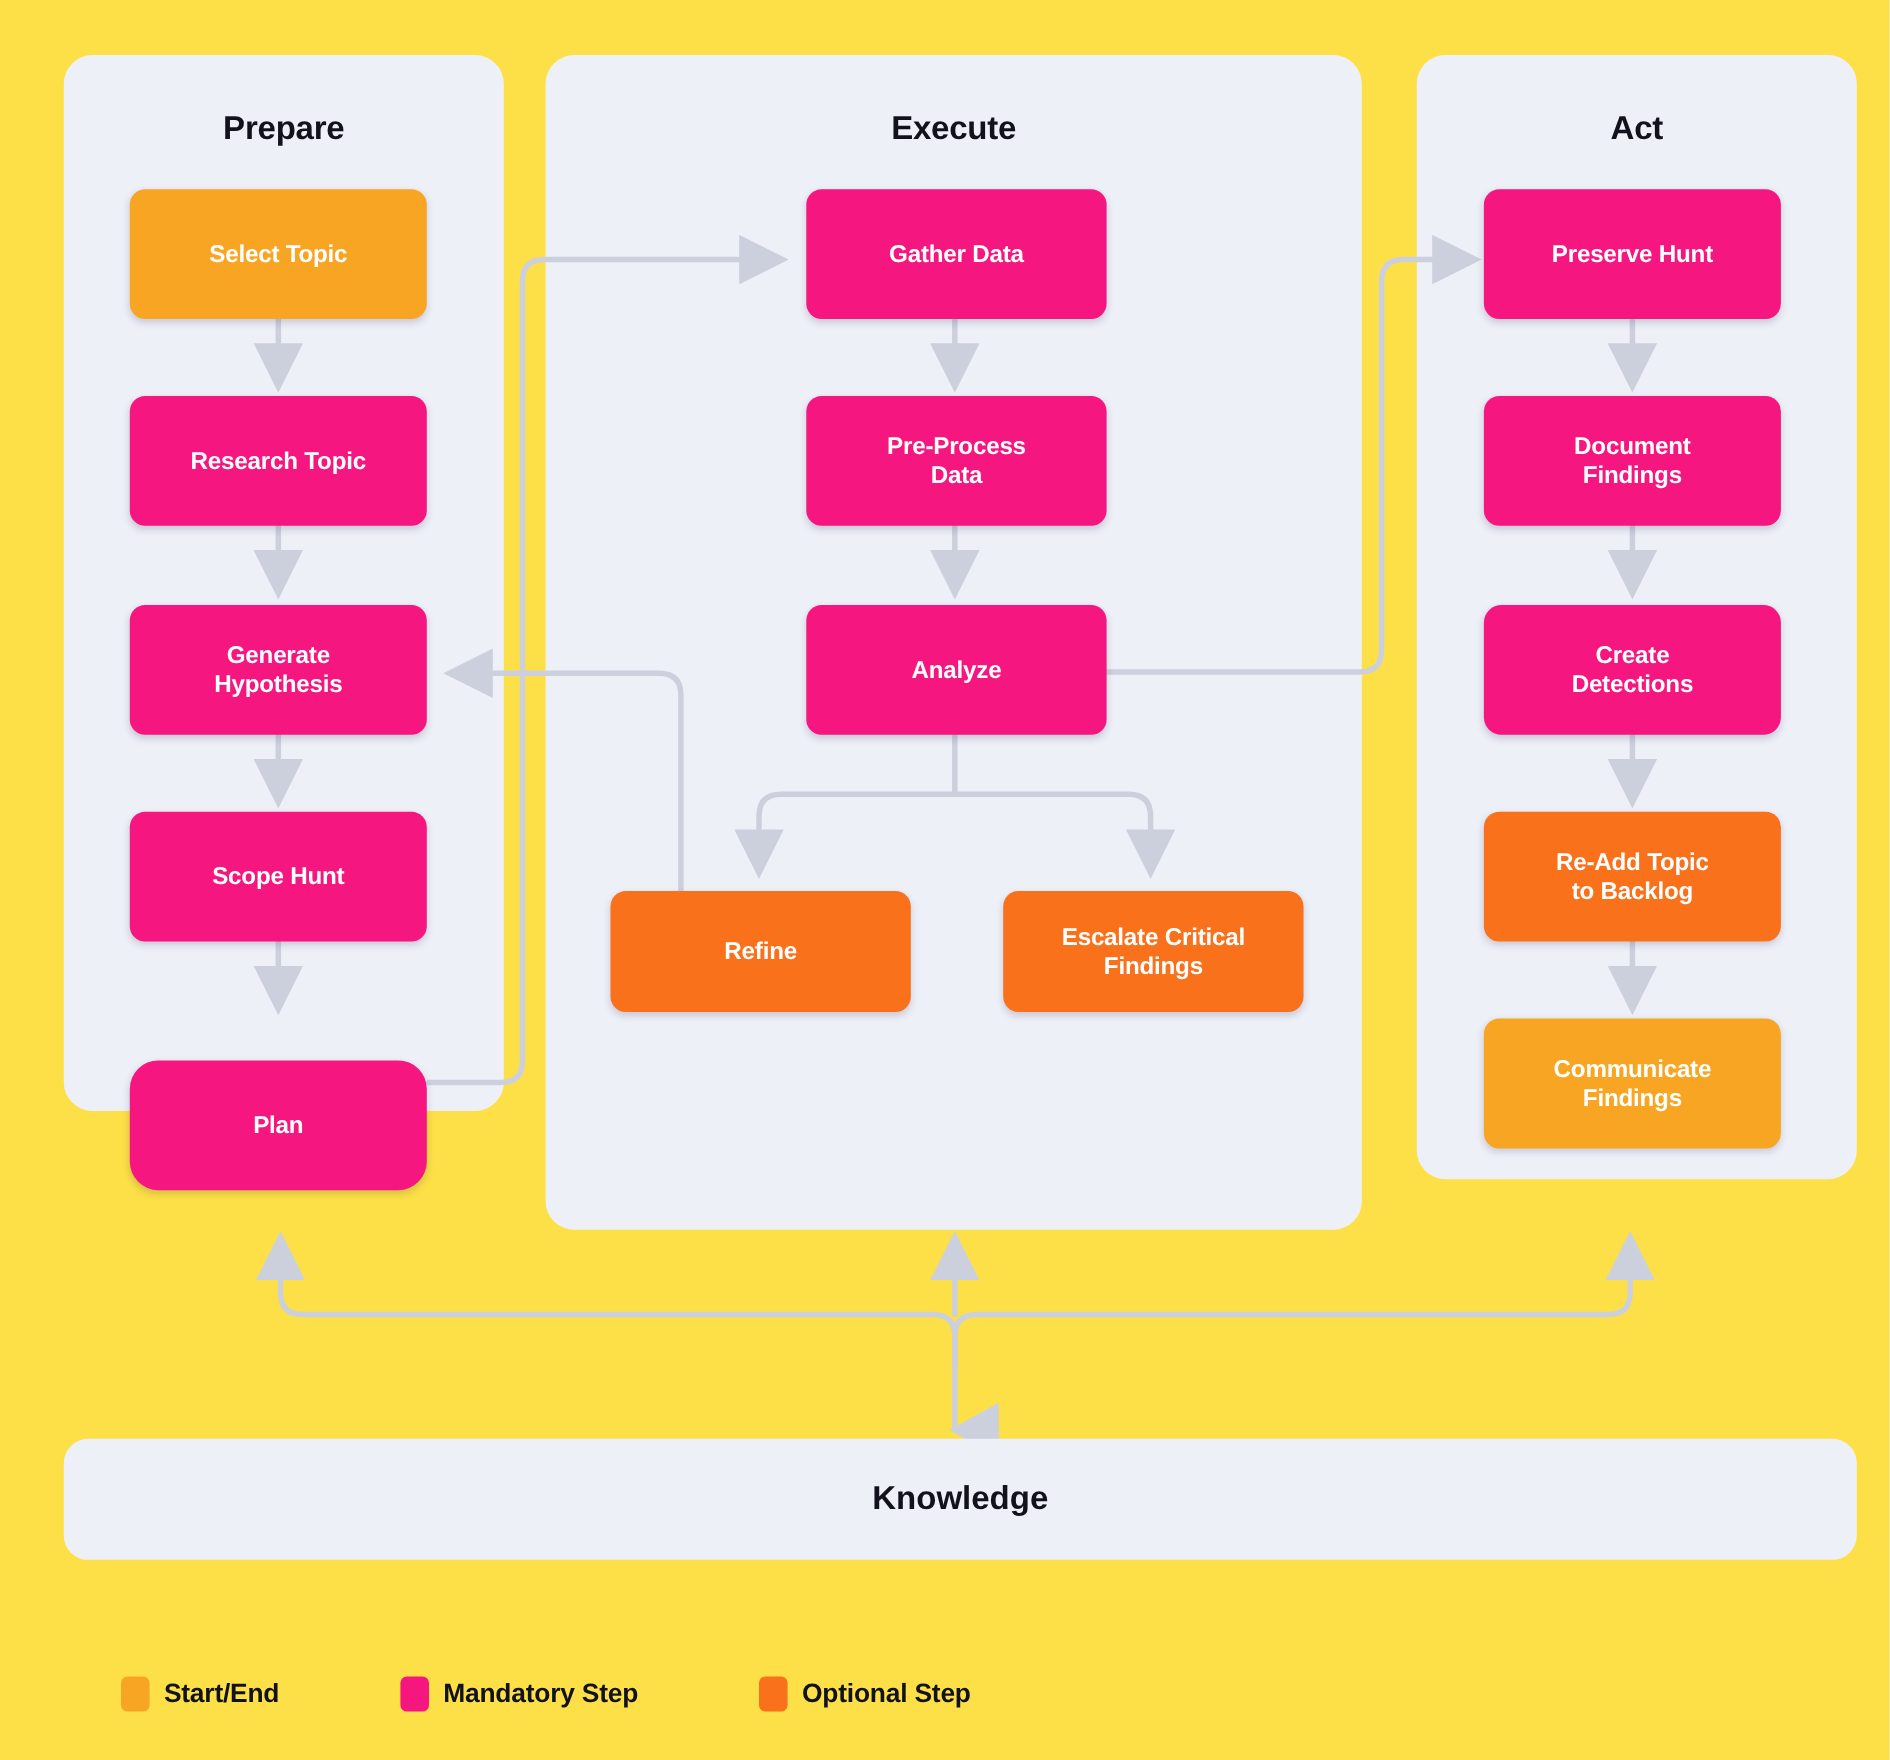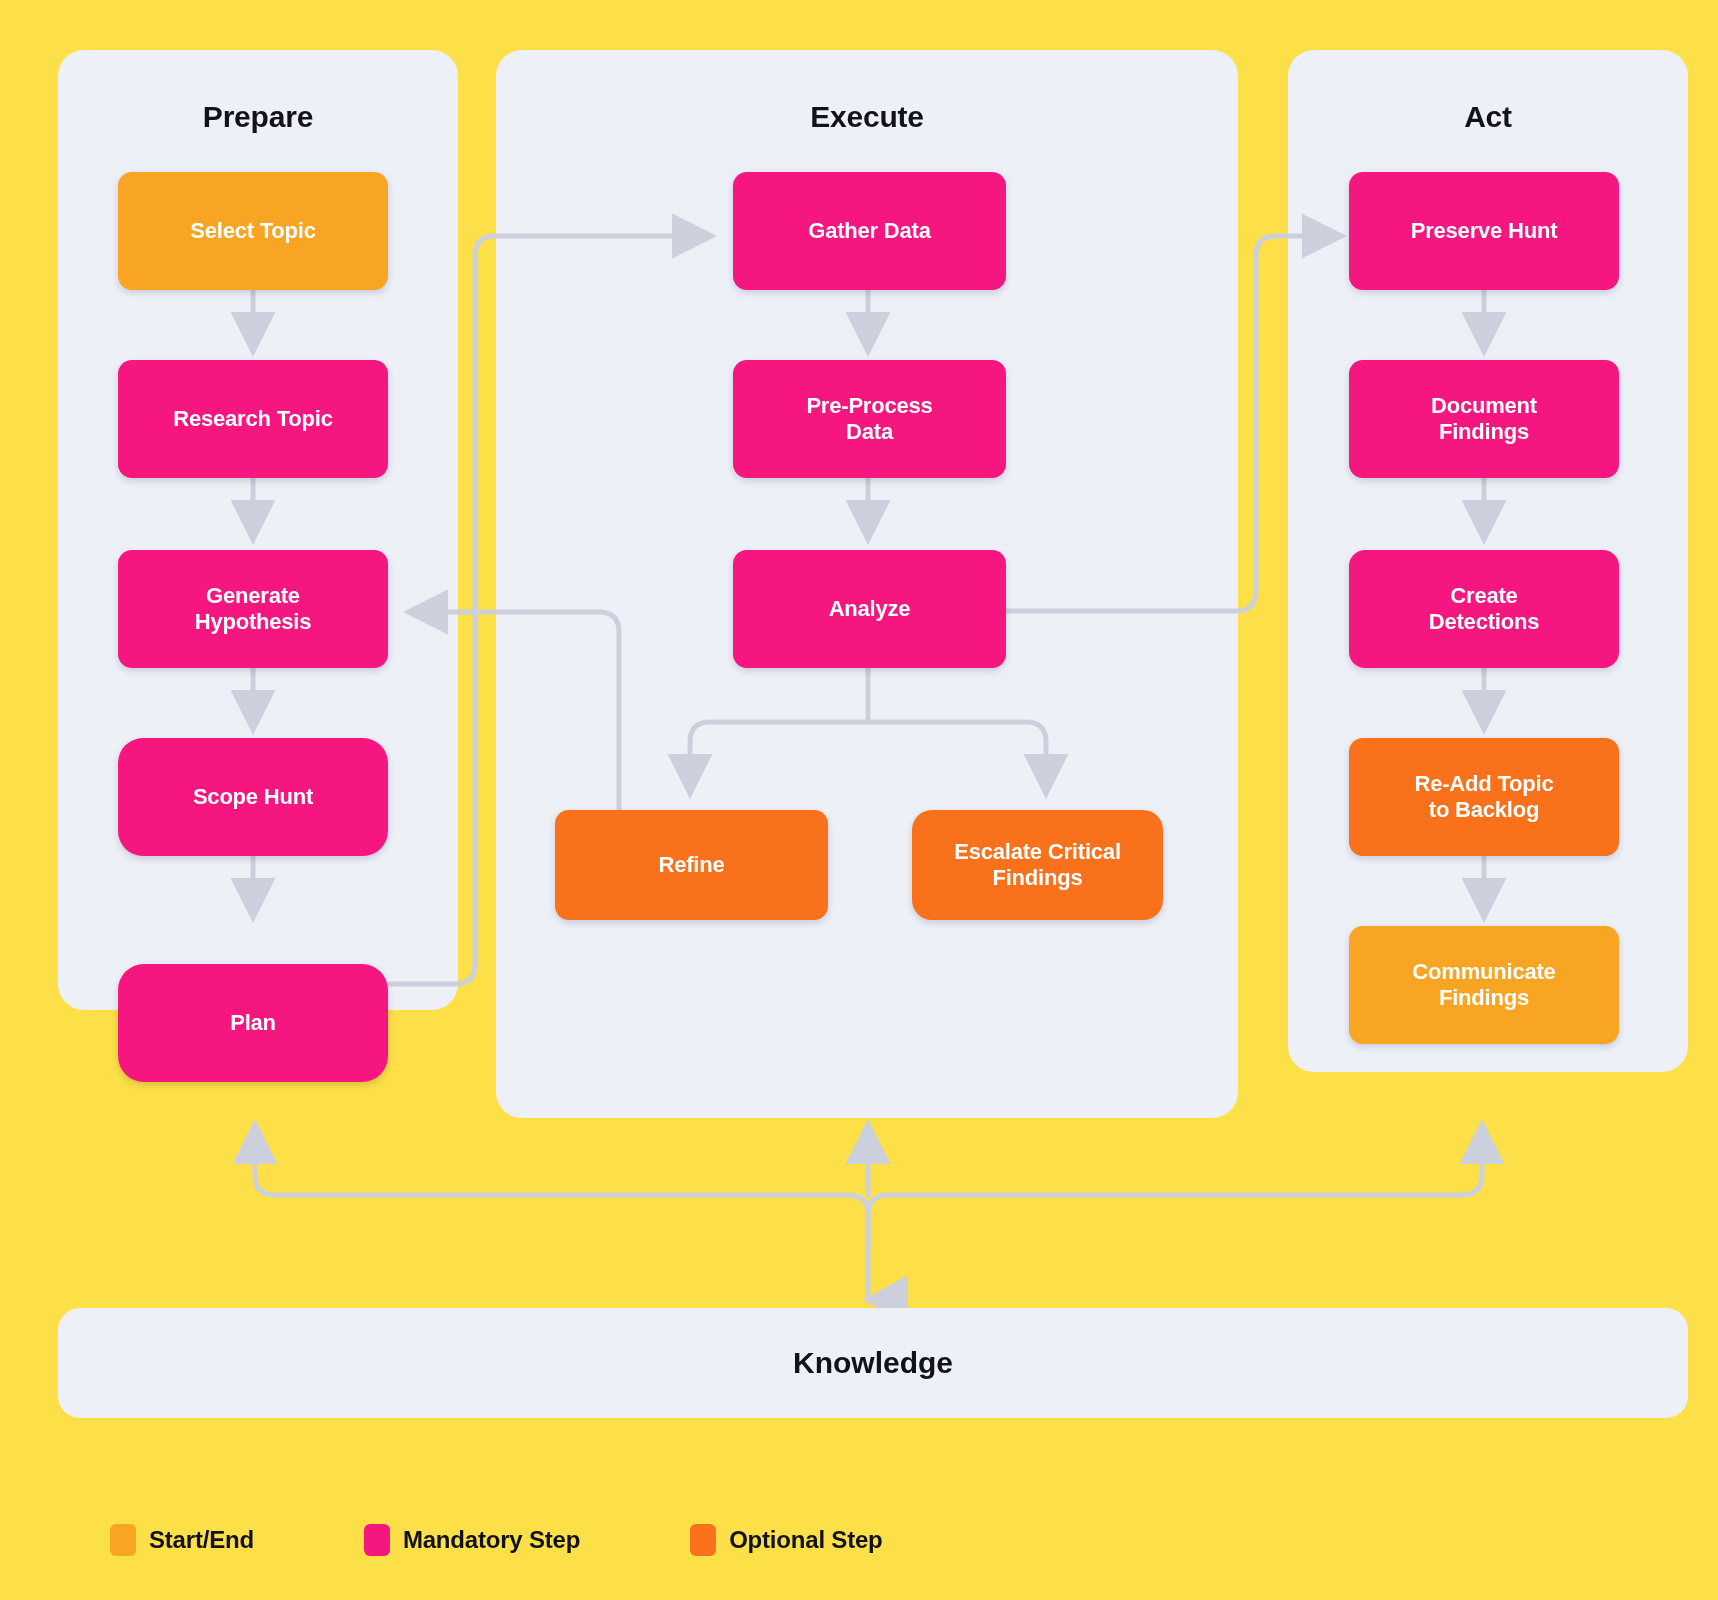--- a/index.html
+++ b/index.html
@@ -152,29 +152,29 @@
   </svg>
 
   <div class="lane-title" style="left:58px; top:100px; width:400px;">Prepare</div>
   <div class="lane-title" style="left:496px; top:100px; width:742px;">Execute</div>
   <div class="lane-title" style="left:1288px; top:100px; width:400px;">Act</div>
 
   <div class="node n-start" style="left:118px; top:172px; width:270px; height:118px;">Select Topic</div>
   <div class="node n-mand" style="left:118px; top:360px; width:270px; height:118px;">Research Topic</div>
   <div class="node n-mand" style="left:118px; top:550px; width:270px; height:118px; white-space:pre-line;">Generate
 Hypothesis</div>
-  <div class="node n-mand" style="left:118px; top:738px; width:270px; height:118px;border-radius:25px;">Scope Hunt</div>
+  <div class="node n-mand" style="left:118px; top:738px; width:270px; height:118px;">Scope Hunt</div>
   <div class="node n-mand" style="left:118px; top:964px; width:270px; height:118px;border-radius:26px;">Plan</div>
 
   <div class="node n-mand" style="left:733px; top:172px; width:273px; height:118px;">Gather Data</div>
   <div class="node n-mand" style="left:733px; top:550px; width:273px; height:118px;">Analyze</div>
   <div class="node n-mand" style="left:733px; top:360px; width:273px; height:118px; white-space:pre-line;">Pre-Process
 Data</div>
   <div class="node n-opt" style="left:555px; top:810px; width:273px; height:110px;">Refine</div>
-  <div class="node n-opt" style="left:912px; top:810px; width:251px; height:110px; white-space:pre-line;border-radius:20px;">Escalate Critical
+  <div class="node n-opt" style="left:912px; top:810px; width:273px; height:110px; white-space:pre-line;">Escalate Critical
 Findings</div>
 
   <div class="node n-mand" style="left:1349px; top:172px; width:270px; height:118px;">Preserve Hunt</div>
   <div class="node n-mand" style="left:1349px; top:360px; width:270px; height:118px; white-space:pre-line;">Document
 Findings</div>
   <div class="node n-mand" style="left:1349px; top:550px; width:270px; height:118px; white-space:pre-line;border-radius:16px;">Create
 Detections</div>
   <div class="node n-opt" style="left:1349px; top:738px; width:270px; height:118px; white-space:pre-line;">Re-Add Topic
 to Backlog</div>
   <div class="node n-start" style="left:1349px; top:926px; width:270px; height:118px; white-space:pre-line;">Communicate

